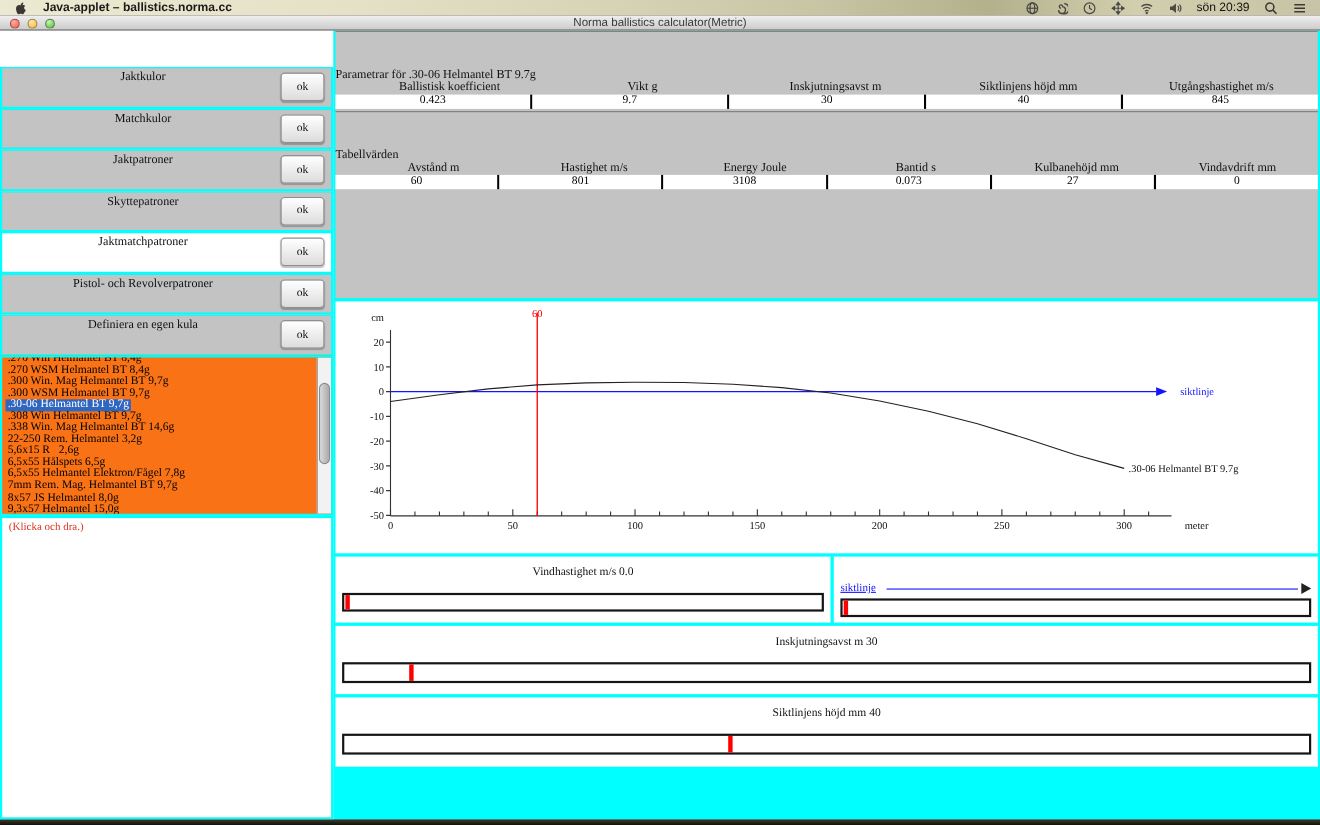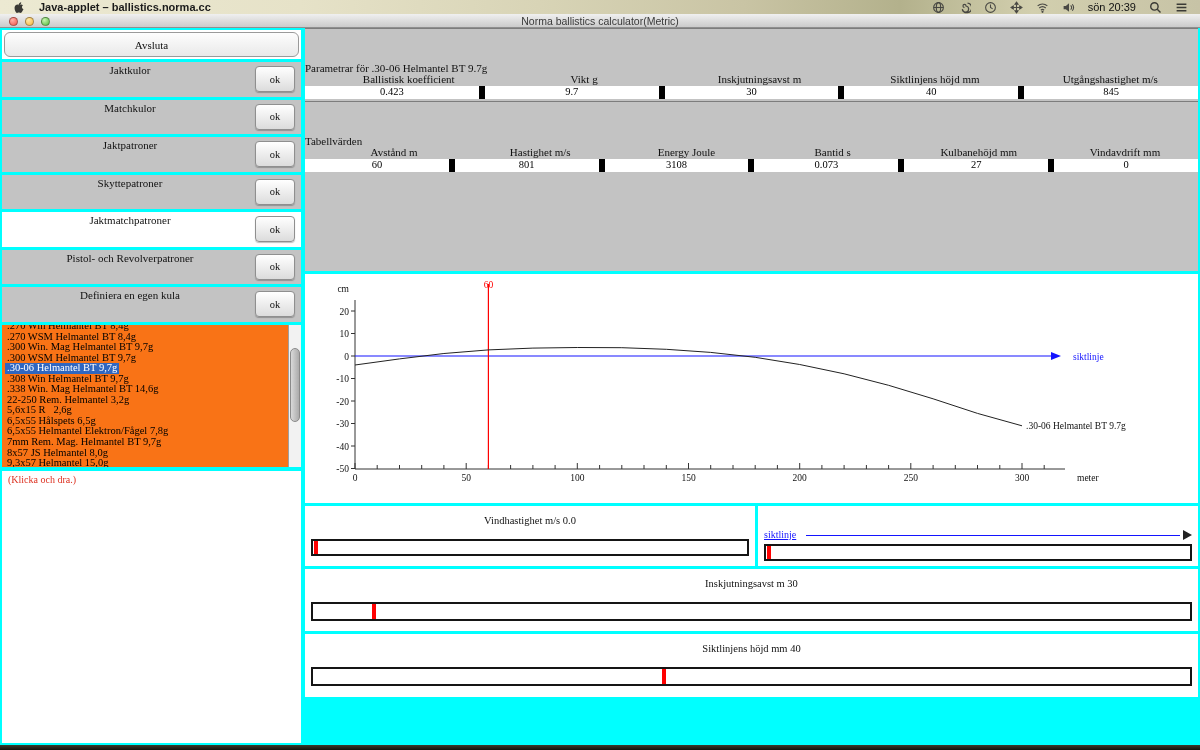--- a/index.html
+++ b/index.html
@@ -57,21 +57,21 @@
     padding:3px 6px; }
   .note-line { color:#dd3222; font-size:10px; line-height:11px; }
 
   
   .right-panel { position:absolute; left:303px; top:0; width:897px; height:717px; background:#00ffff; }
   .gray-top { position:absolute; left:2px; top:0; width:893px; height:243px; background:#c3c3c3; border-top:1px solid #7d7d7d; }
   .p-title { text-align:left; font-size:11px; color:#111; padding-top:1px; height:12px;margin-top:32px; }
   .hrow { display:flex;padding-left:16px; }
   .hcell { flex:1; text-align:center; font-size:11px; color:#111; height:13px; }
   .vrow { display:flex; background:#c3c3c3; }
-  .vcell { flex:1; text-align:center; font-size:10.5px; background:#fff; height:13px; border-right:6px solid #000000; }
+  .vcell { flex:1; text-align:center; font-size:10.5px; background:#fff; height:13px; border-right:2px solid #000000; }
   .vcell:last-child { border-right:none; }
   .tsep { border-top:1px solid #7d7d7d; margin-top:2px; }
 
   .chart-panel { position:absolute; left:2px; top:246px; width:893px; height:229px; background:#fff; }
   .chart-panel svg { display:block; }
 
   .panel { position:absolute; background:#fff; }
   #wind-speed-panel { left:2px; top:478px; width:450px; height:60px; }
   #wind-dir-panel  { left:455px; top:478px; width:440px; height:60px; }
   #zero-panel  { left:2px; top:541px; width:893px; height:62px; }
@@ -155,23 +155,20 @@
     <span class="light red"></span>
     <span class="light yellow"></span>
     <span class="light green"></span>
   </span>
   <div class="wtitle">Norma ballistics calculator(Metric)</div>
 </div>
 
 <div class="winbody">
 
   <div class="left-panel">
-    <div class="quit-section">
-      <button class="quit-btn">Avsluta</button>
-    </div>
     <div class="cat-rows" id="categories">
         <div class="cat-row">
           <span class="cat-label">Jaktkulor</span>
           <button class="ok-btn">ok</button>
         </div>
         <div class="cat-row">
           <span class="cat-label">Matchkulor</span>
           <button class="ok-btn">ok</button>
         </div>
         <div class="cat-row">

